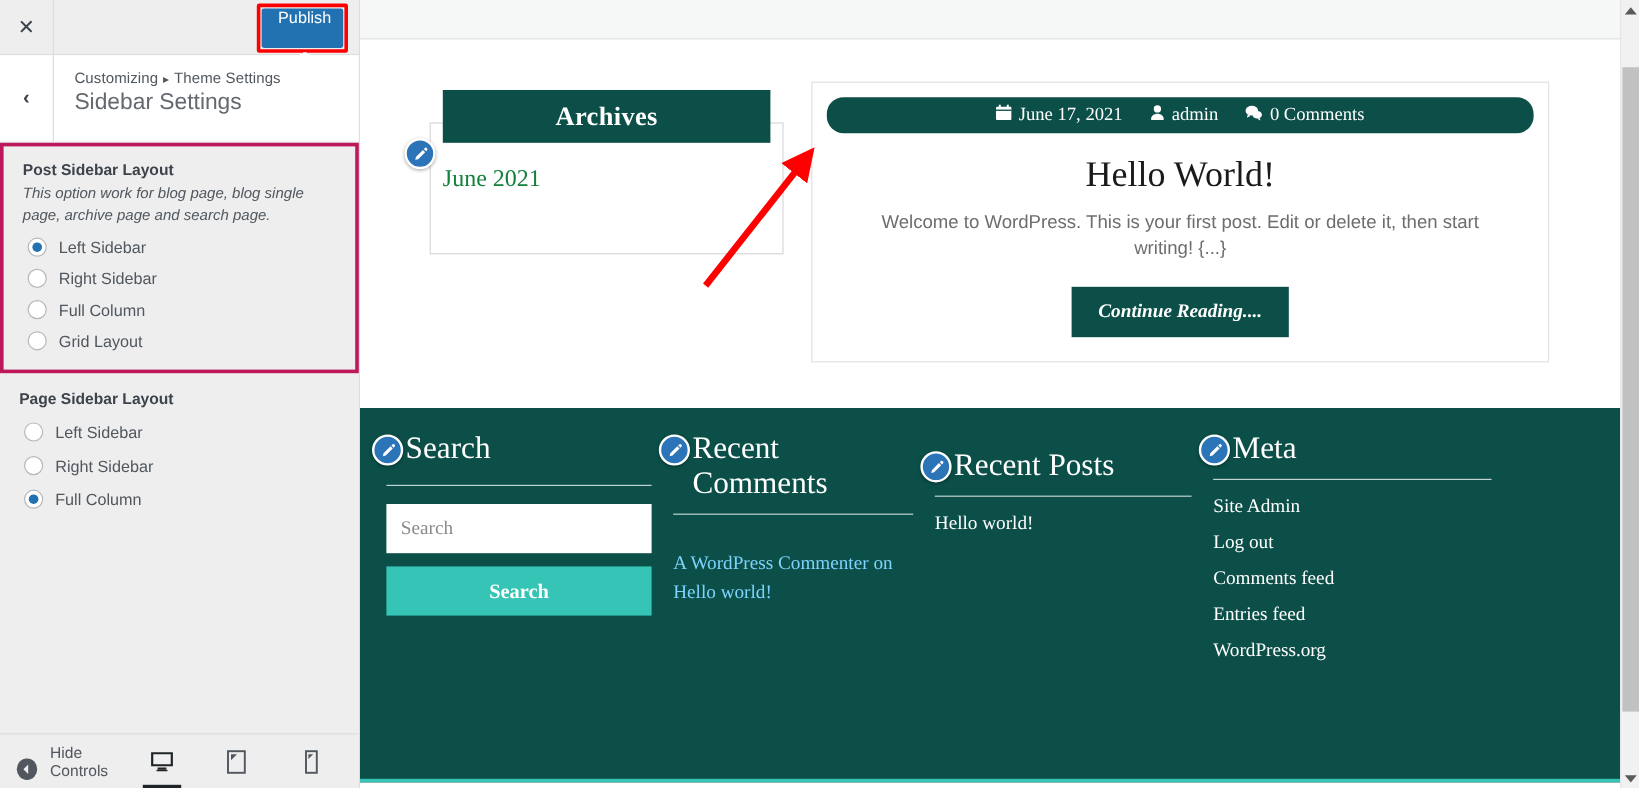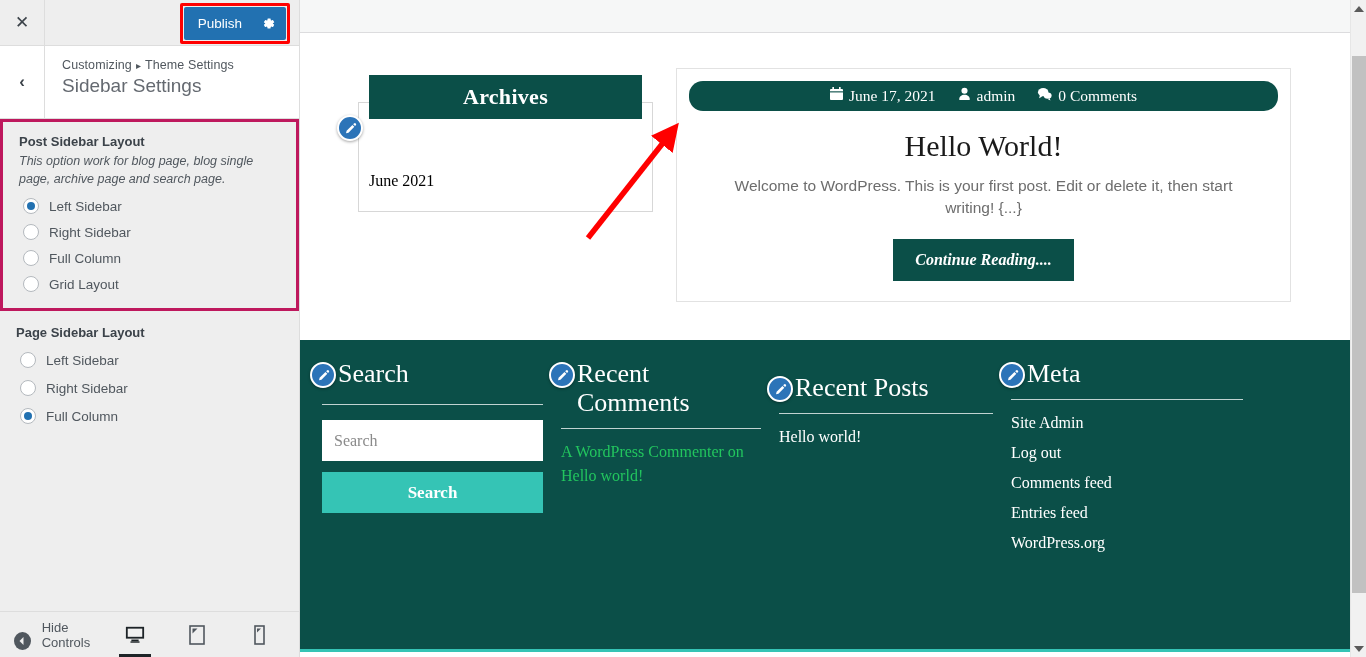--- a/index.html
+++ b/index.html
@@ -46,20 +46,21 @@
     background: #2271b1;
     color: #fff;
     border: none;
     height: 33px;
     padding: 0 10px 0 14px;
     font-size: 13.5px;
     font-family: "Liberation Sans", sans-serif;
     display: flex; align-items: center; gap: 19px;
     cursor: pointer;
     border-radius: 2px;
+    flex-direction: column;
   }
   .gear-icon { display: inline-flex; }
 
   .cz-breadcrumb-bar {
     position: relative;
     background: #fff;
     border-bottom: 1px solid #ddd;
     height: 73px;
     display: flex; align-items: stretch;
   }
@@ -201,21 +202,21 @@
     font-size: 22px; font-weight: bold;
     display: flex; align-items: center; justify-content: center;
     letter-spacing: .3px;
   }
   .archives-pencil {
     position: absolute; left: -21px; top: 40px; z-index: 5;
   }
   .archives-item {
     position: absolute; left: 11px; top: 63px;
     font-family: "Liberation Serif", serif;
-    font-size: 16px; color: #000000; margin-top: 34px;
+    font-size: 20px; color: #15803d;
   }
 
   
   .red-arrow { position: absolute; left: 282px; top: 85px; z-index: 8; }
 
   
   .post-card {
     position: absolute; left: 376px; top: 35px;
     width: 615px;
     border: 1px solid #e2e2e2;
@@ -297,22 +298,22 @@
     width: 100%; height: 41px;
     margin-top: 11px;
     background: #35c4b5; color: #fff;
     border: none;
     font-family: "Liberation Serif", serif;
     font-size: 17px; font-weight: bold;
     cursor: pointer;
   }
   .fw-text {
     font-family: "Liberation Serif", serif;
-    color: #22c55e; font-size: 16px;
-    line-height: 1.5; margin-top: 11px;
+    color: #7dd3fc; font-size: 16px;
+    line-height: 1.5; margin-top: 29px;
   }
   .fw-link {
     display: block;
     font-family: "Liberation Serif", serif;
     color: #fff; font-size: 16px;
     text-decoration: none;
     margin-top: 12px;
     cursor: pointer;
   }
   .fcol.c3 .fw-link:first-of-type,

